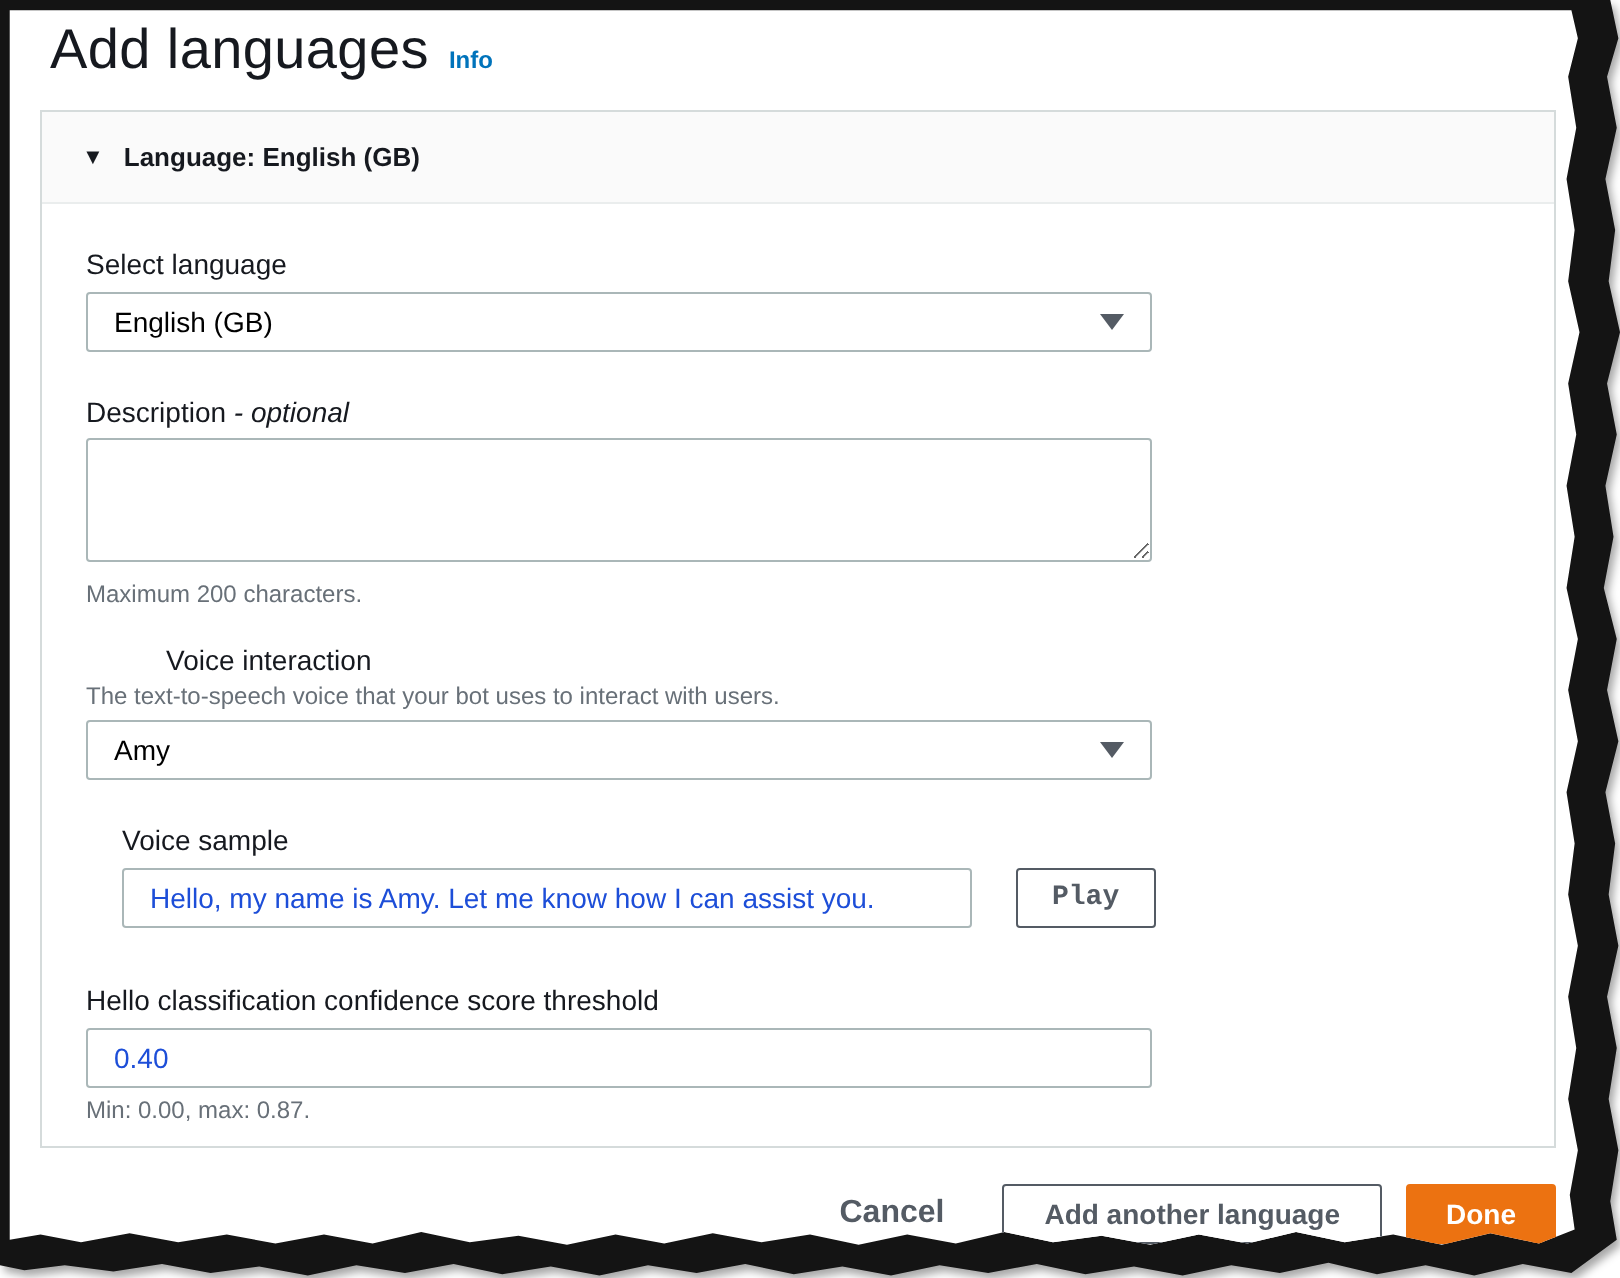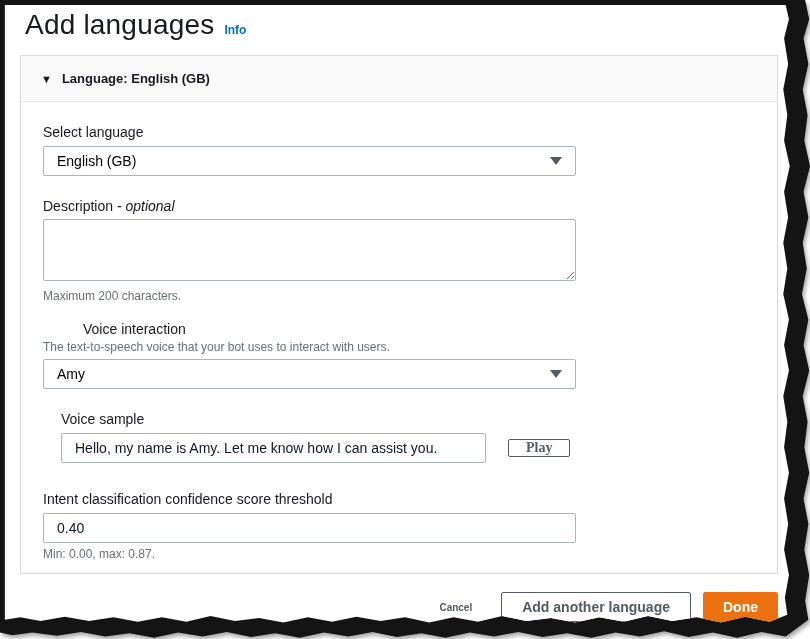--- a/index.html
+++ b/index.html
@@ -50,45 +50,45 @@
   .select-value { font-size: 14px; color: #000000; }
   .caret { width: 0; height: 0; border-left: 6px solid transparent; border-right: 6px solid transparent; border-top: 8px solid #545b64; }
 
   textarea.desc-area {
     margin-top: 5px; width: 533px; height: 62px; border: 1px solid #aab7b8; border-radius: 2px;
     font-family: "Liberation Sans", sans-serif; font-size: 14px; color: #16191f; padding: 5px 9px;
     resize: both; outline: none;
   }
   input.text-input {
     height: 30px; border: 1px solid #aab7b8; border-radius: 2px;
-    font-family: "Liberation Sans", sans-serif; font-size: 14px; color: #0f172a; padding: 0 13px;
+    font-family: "Liberation Sans", sans-serif; font-size: 14px; color: #1d4ed8; padding: 0 13px;
     outline: none; background: #fff;
   }
 
   .mt-22 { margin-top: 22px; }
   .mt-18 { margin-top: 18px; margin-left: 40px; }
   .mt-28 { margin-top: 28px; }
   .mt-6  { margin-top: 6px; }
 
   .voice-sample-group { margin-left: 18px; }
   .sample-row { display: flex; align-items: center; margin-top: 6px; }
   .sample-input { width: 425px; }
   .play-button {
-    margin-left: 22px; height: 18px; padding: 0 17px; background: #fff;
+    margin-left: 22px; height: 30px; padding: 0 17px; background: #fff;
     border: 1px solid #545b64; border-radius: 2px; color: #545b64;
-    font-family: Liberation Serif, serif; font-size: 14px; font-weight: 700; cursor: pointer;
+    font-family: Liberation Mono, monospace; font-size: 14px; font-weight: 700; cursor: pointer;
   }
 
   .footer {
     position: absolute; left: 20px; top: 591px; width: 758px; height: 32px;
     display: flex; justify-content: flex-end; align-items: center; gap: 12px;
   }
   .cancel-button {
     background: none; border: none; font-family: "Liberation Sans", sans-serif;
-    font-size: 10px; font-weight: 700; color: #545b64; margin-right: 17px; cursor: pointer;
+    font-size: 16px; font-weight: 700; color: #545b64; margin-right: 17px; cursor: pointer;
   }
   .secondary-button {
     height: 30px; padding: 0 20px; background: #fff; border: 1px solid #545b64; border-radius: 2px;
     font-family: "Liberation Sans", sans-serif; font-size: 14px; font-weight: 700; color: #545b64; cursor: pointer;
   }
   .primary-button {
     height: 30px; padding: 0 19px; border: 1px solid #ec7211; border-radius: 2px;
     font-family: "Liberation Sans", sans-serif; font-size: 14px; font-weight: 700; cursor: pointer;
     background: #ec7211; color: #ffffff;
   }
@@ -130,21 +130,21 @@
         </div>
 
         <div class="voice-sample-group mt-22">
           <div class="field-label">Voice sample</div>
           <div class="sample-row">
             <input class="text-input sample-input" type="text" value="Hello, my name is Amy. Let me know how I can assist you." style="">
             <button class="play-button">Play</button>
           </div>
         </div>
 
-        <div class="field-label mt-28">Intent classification confidence score threshold</div>
+        <div class="field-label mt-28">Hello classification confidence score threshold</div>
         <input class="text-input control-w mt-6" type="text" value="0.40" style="">
         <div class="hint">Min: 0.00, max: 0.87.</div>
 
       </div>
     </div>
 
     <div class="footer">
       <button class="cancel-button">Cancel</button>
       <button class="secondary-button">Add another language</button>
       <button class="primary-button">Done</button>

